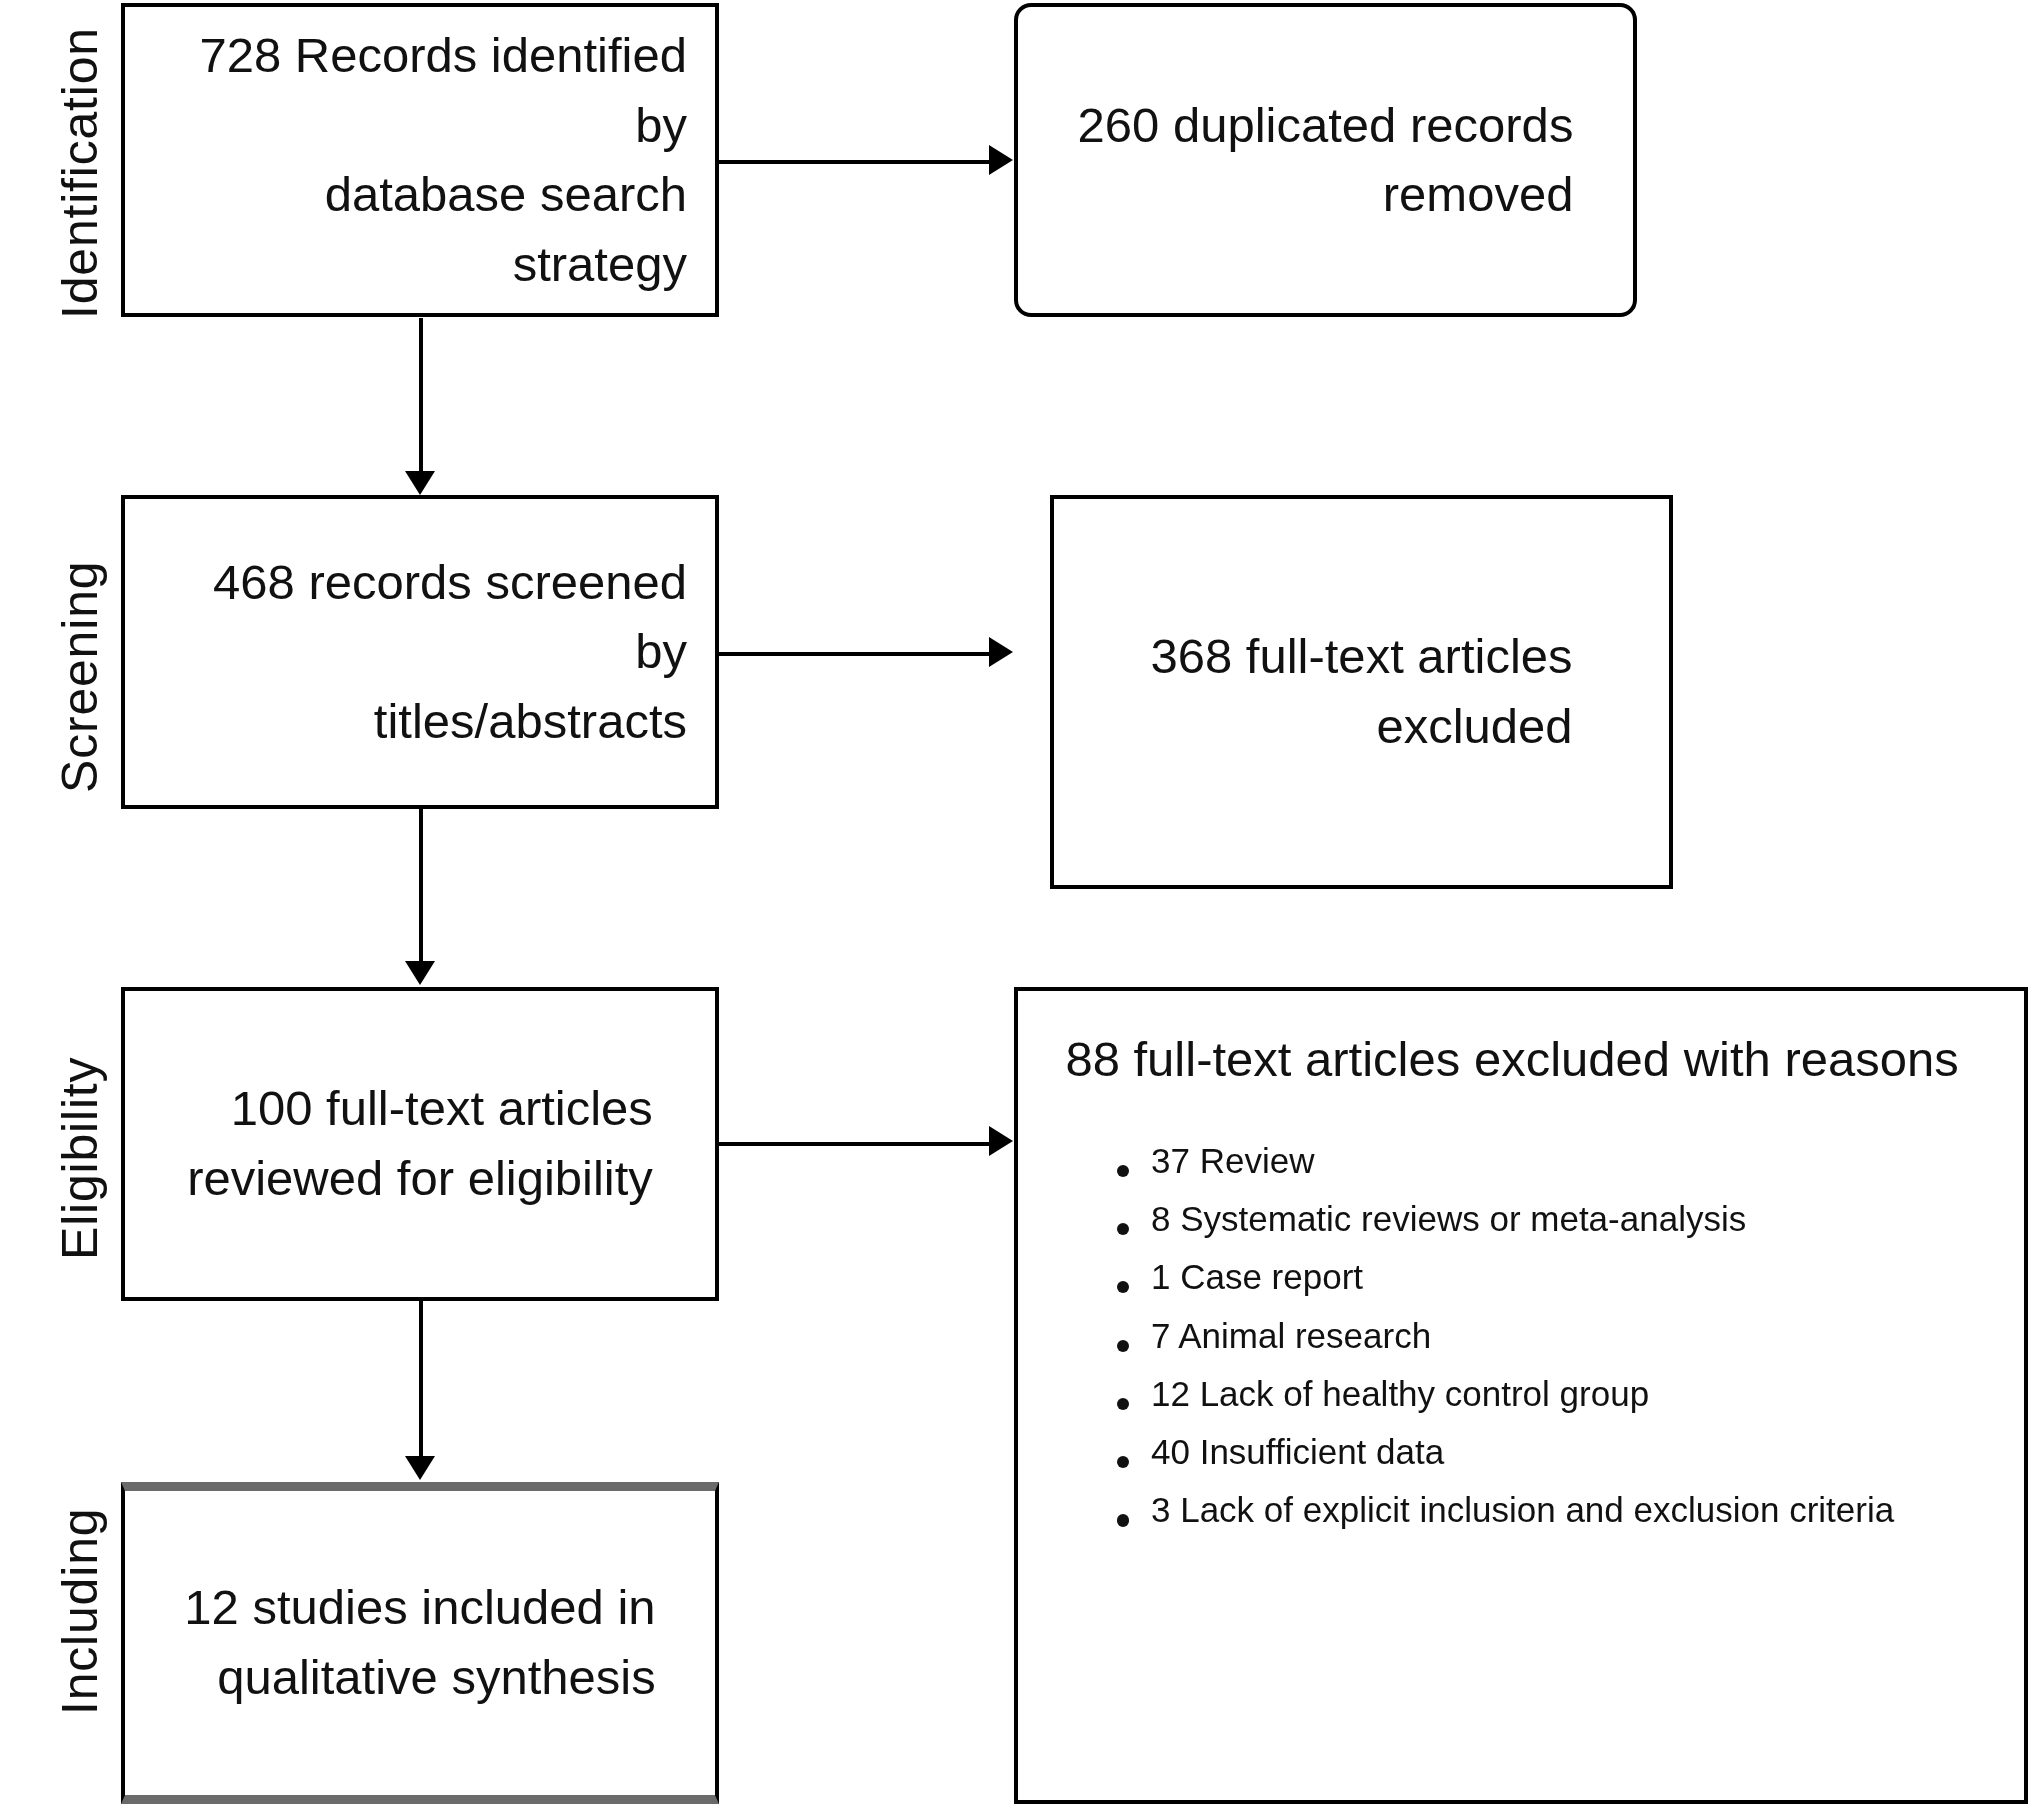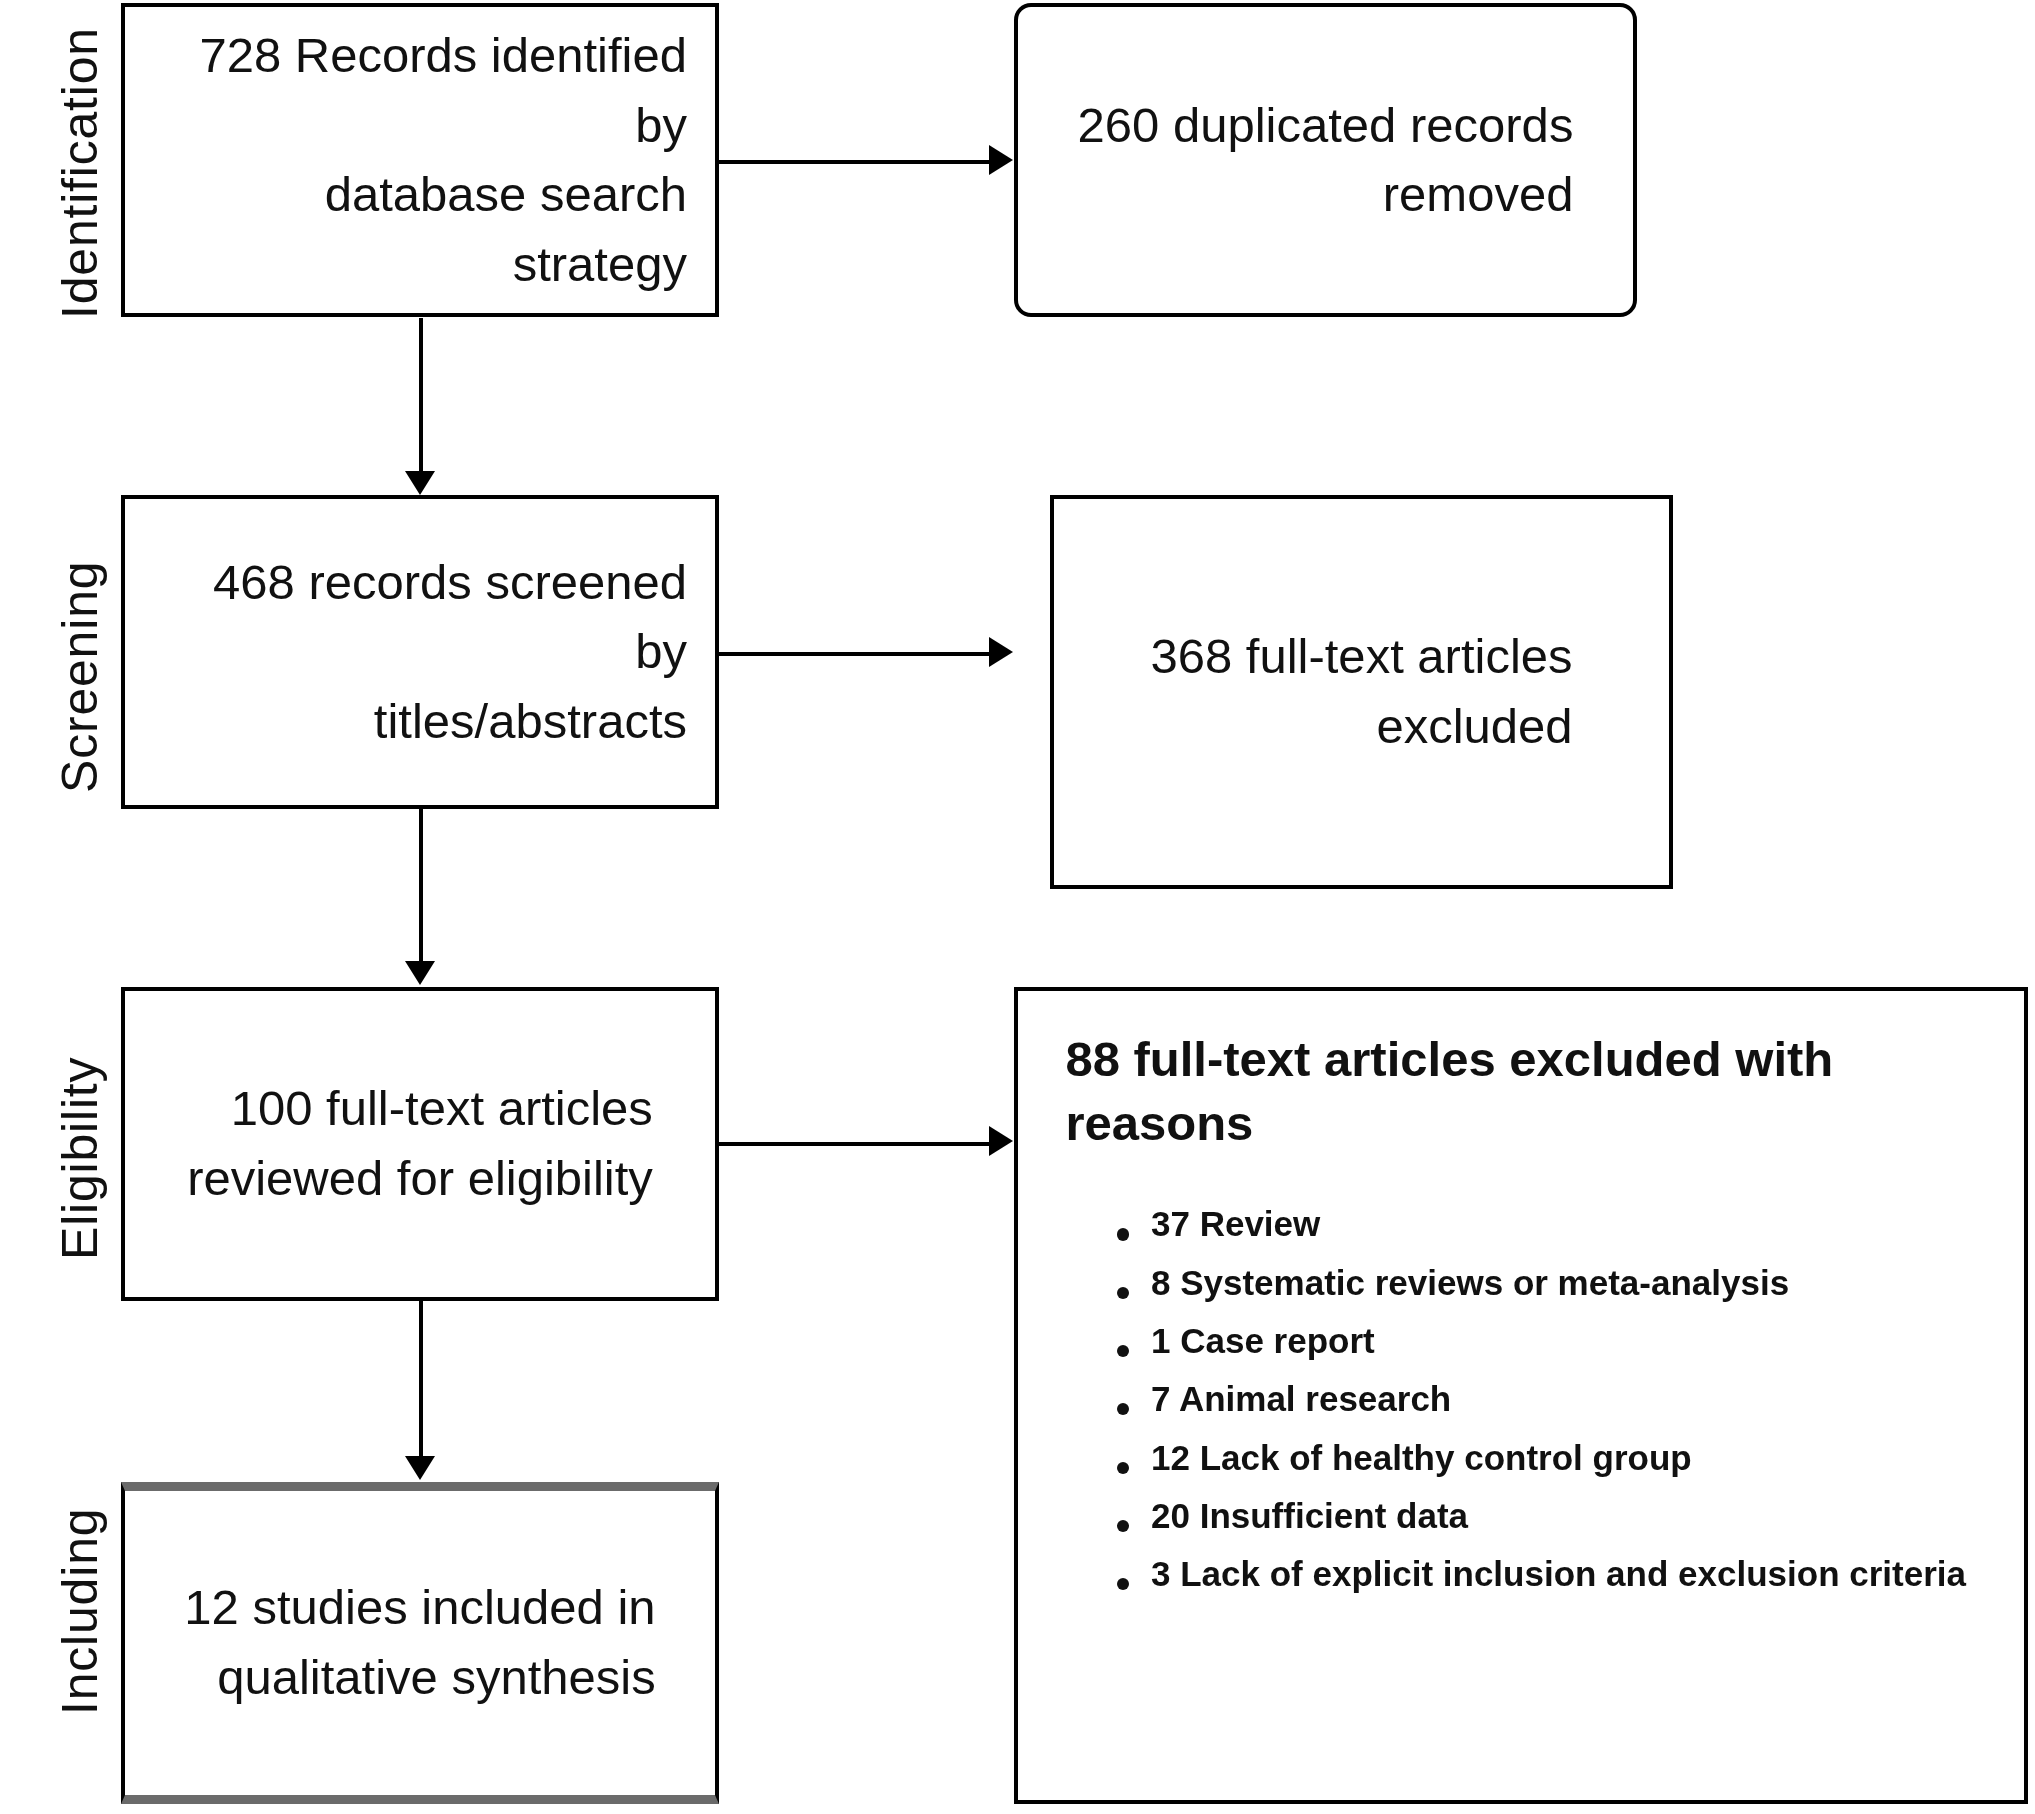--- a/index.html
+++ b/index.html
@@ -193,30 +193,30 @@
 
   <div class="box" style="left:121px; top:987px; width:598px; height:314px;">
     <div class="box-inner">
       <div class="box-text">
         <span>100 full-text articles</span><br>
         <span>reviewed for eligibility</span>
       </div>
     </div>
   </div>
 
-  <div class="box box-reasons" style="left:1014px; top:987px; width:1014px; height:817px;font-weight:bold;">
+  <div class="box box-reasons" style="left:1014px; top:987px; width:1014px; height:817px;">
     <div class="box-inner">
       <div class="reasons-heading">88 full-text articles excluded with reasons</div>
       <ul class="reasons-list">
         <li>37 Review</li>
         <li>8 Systematic reviews or meta-analysis</li>
         <li>1 Case report</li>
         <li>7 Animal research</li>
         <li>12 Lack of healthy control group</li>
-        <li>20 Insufficient data</li>
+        <li>40 Insufficient data</li>
         <li>3 Lack of explicit inclusion and exclusion criteria</li>
       </ul>
     </div>
   </div>
 
   <div class="conn-line-h" style="left:718px; top:1142px; width:273px;"></div>
   <div class="arrow-right" style="left:989px; top:1126px;"></div>
 
   <div class="conn-line-v" style="left:419px; top:1301px; height:156px;"></div>
   <div class="arrow-down" style="left:405px; top:1456px;"></div>

